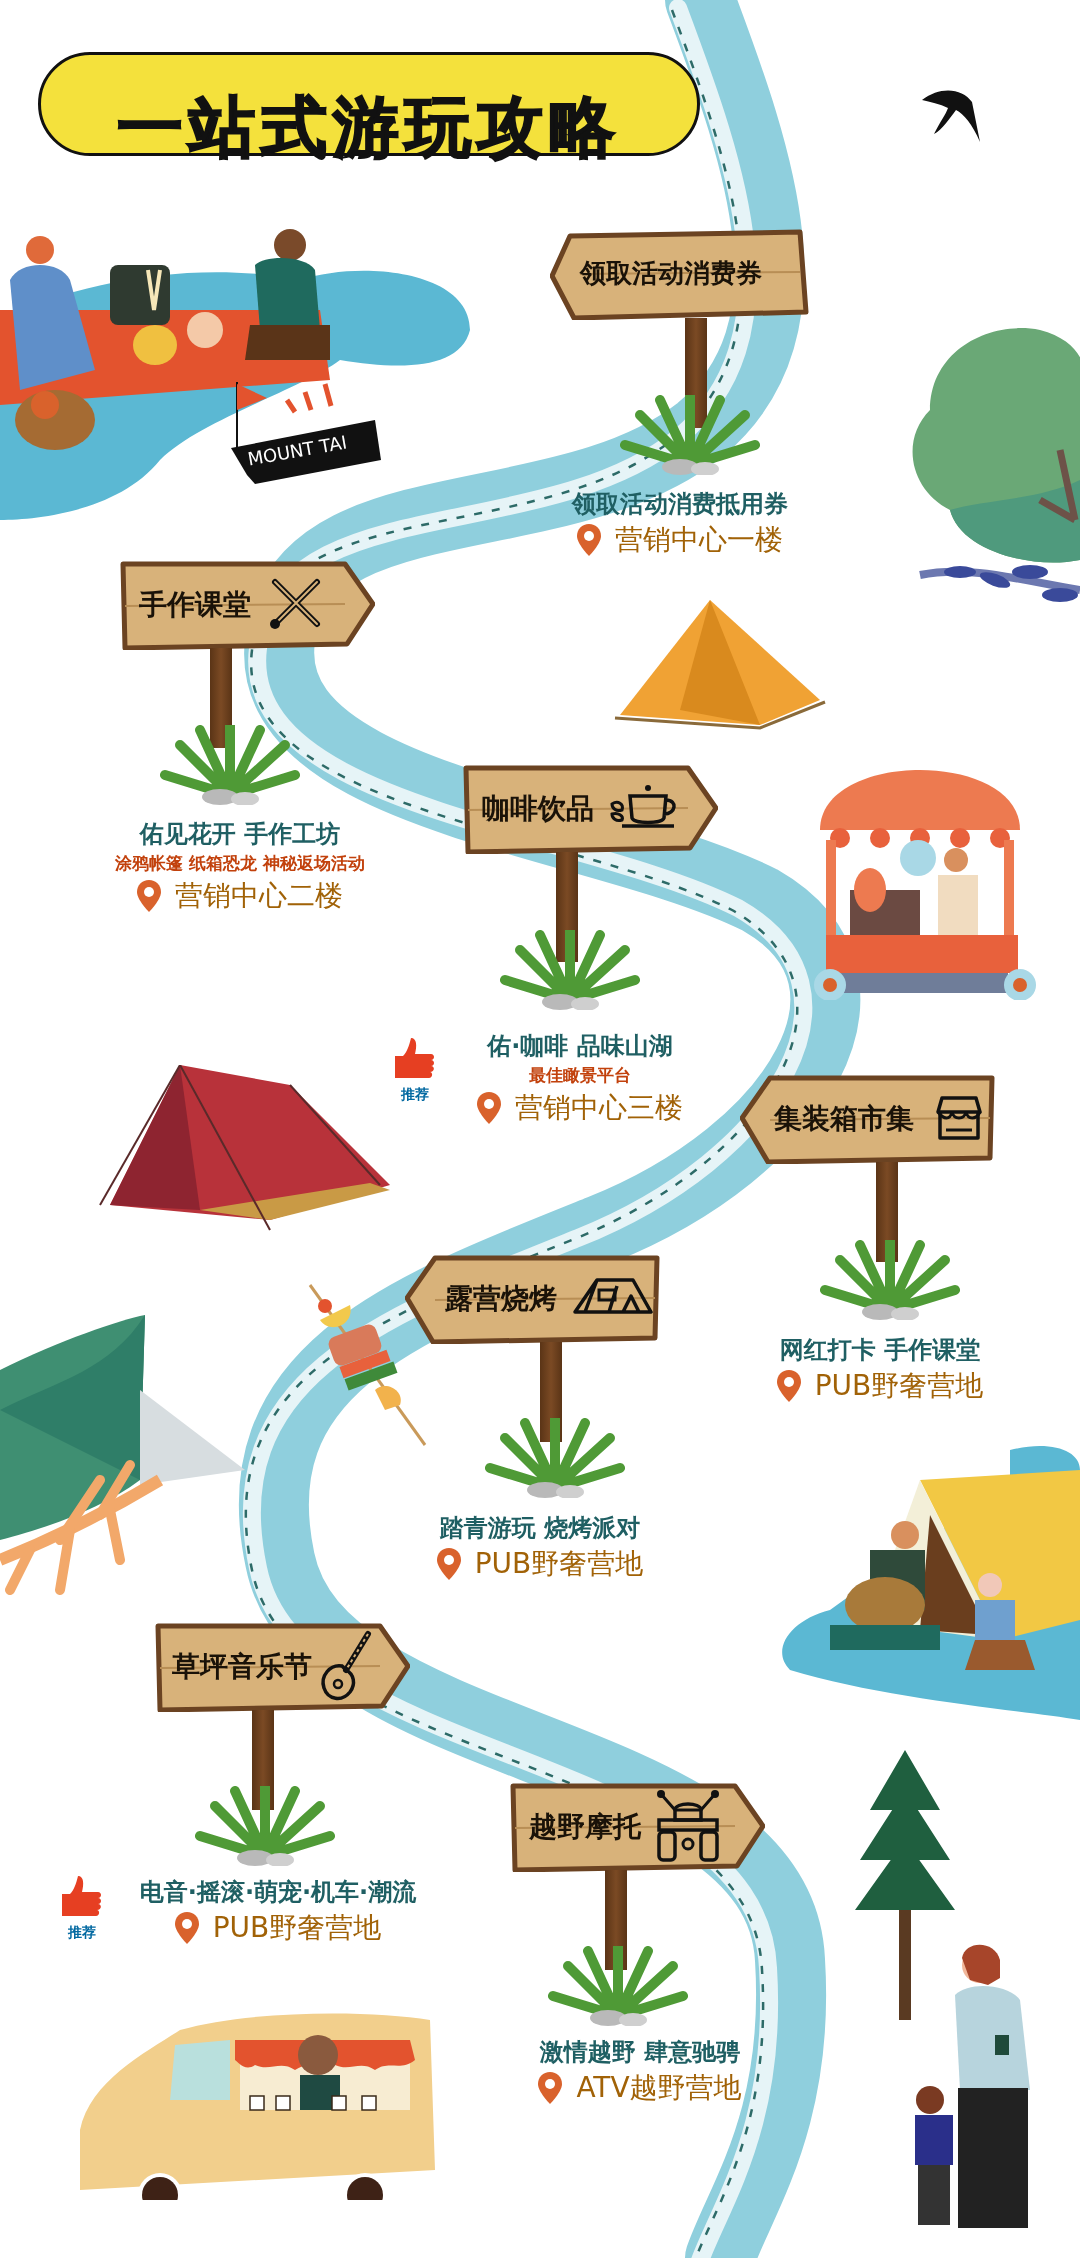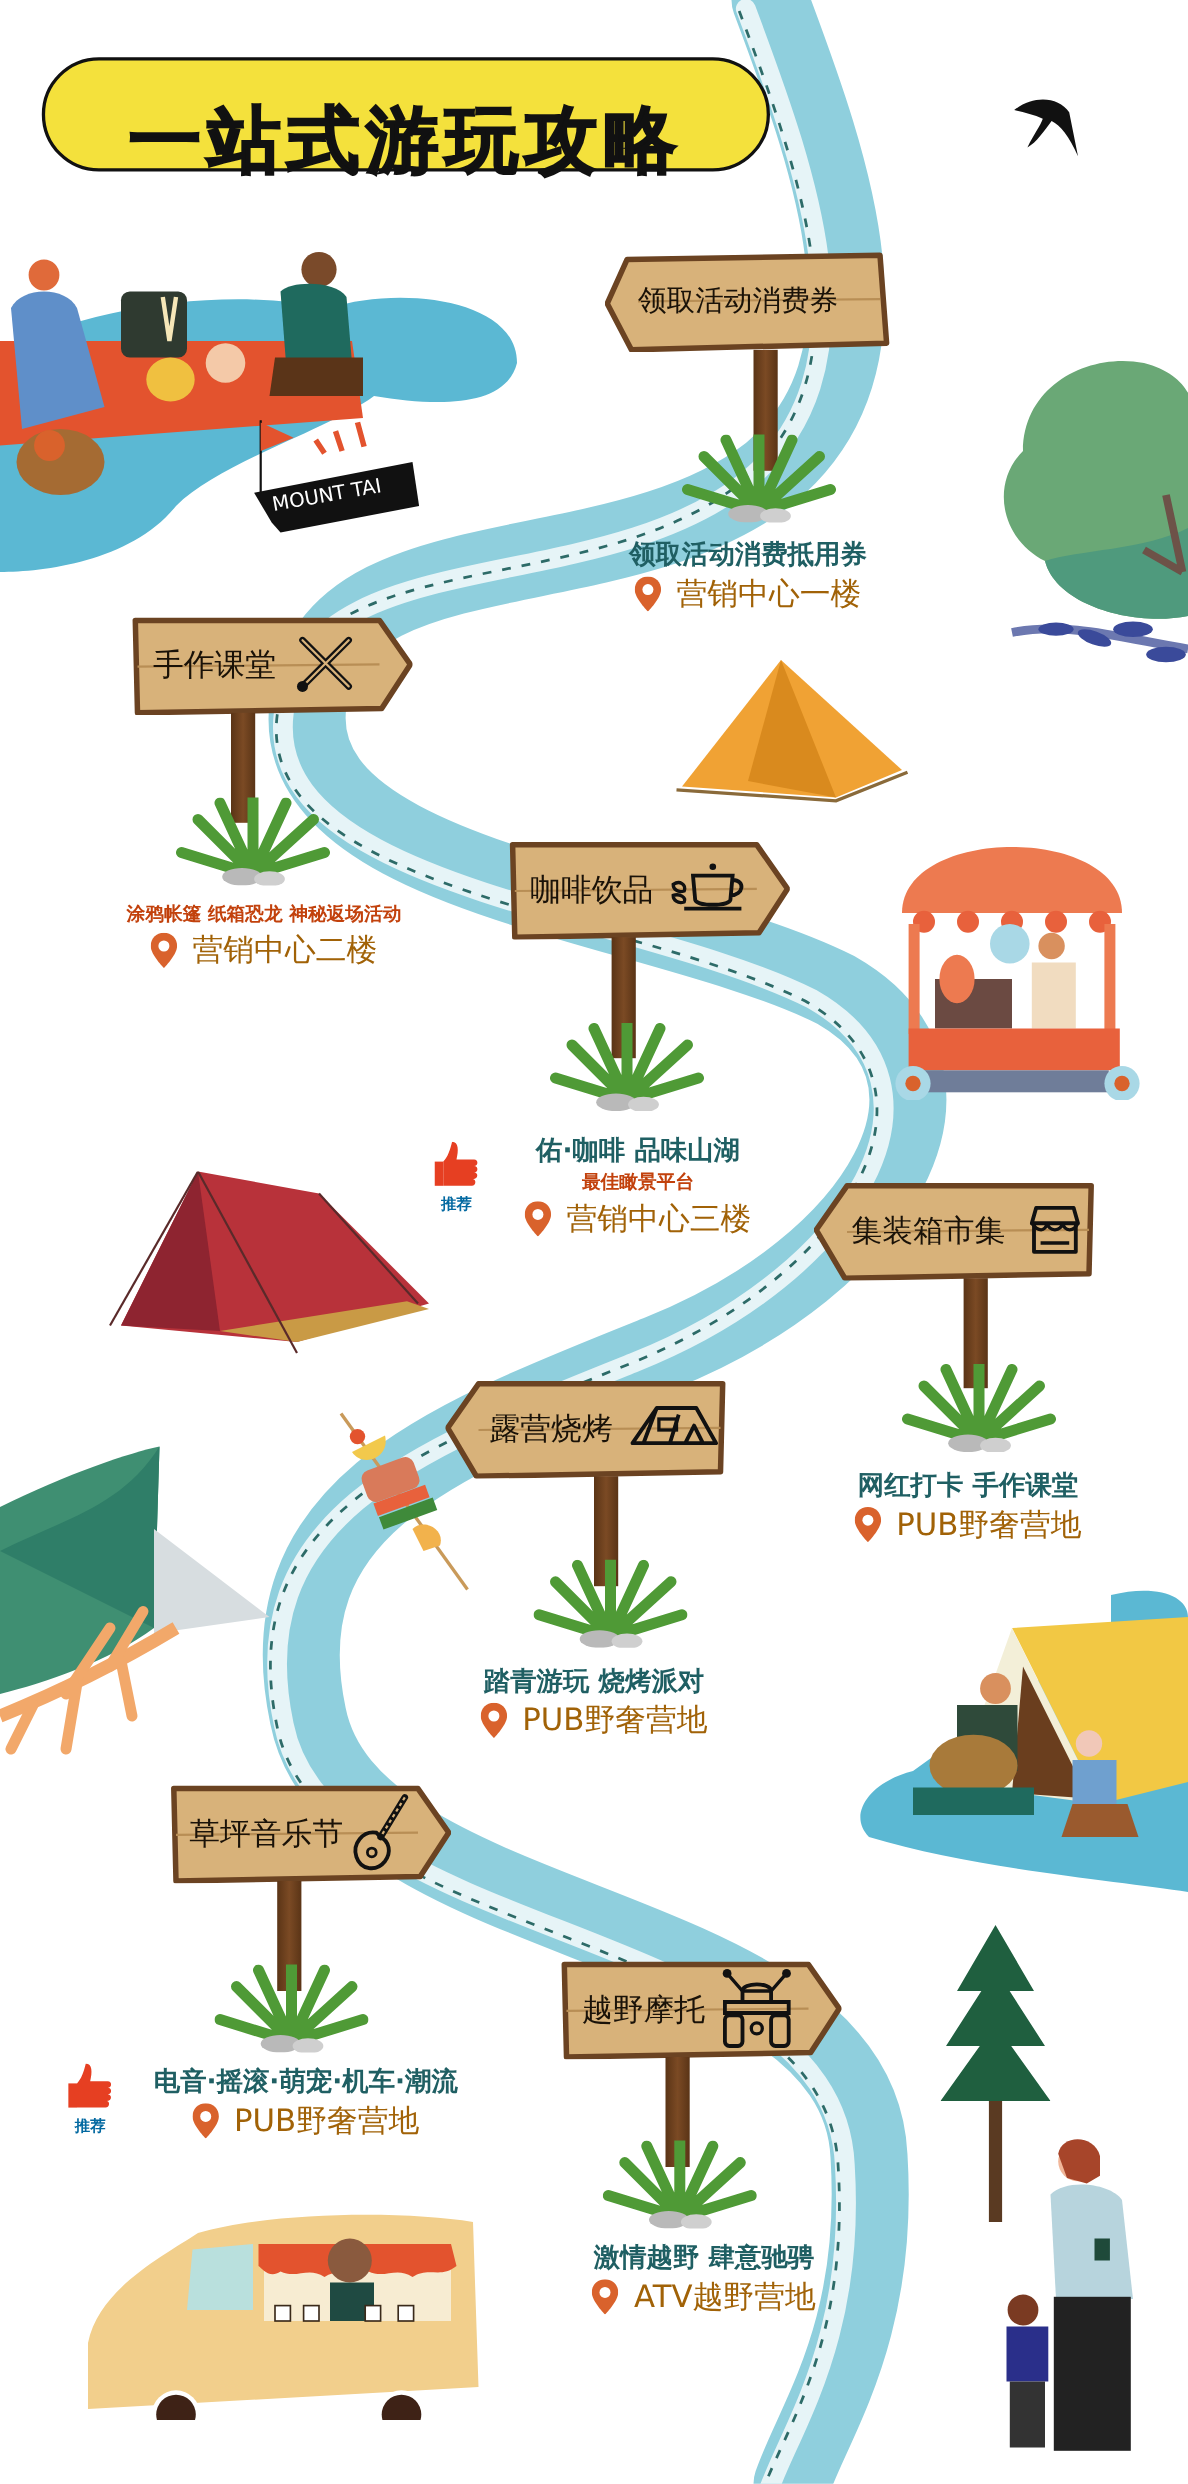--- a/index.html
+++ b/index.html
@@ -3,21 +3,21 @@
 <meta charset="utf-8">
 <style>
   html, body { margin:0; padding:0; }
   body { width:1080px; height:2258px; position:relative; overflow:hidden; background:#ffffff; font-family:"DejaVu Sans","Liberation Sans",sans-serif; }
   .abs { position:absolute; }
   .river { position:absolute; left:0; top:0; width:1080px; height:2258px; }
   .title-pill { position:absolute; left:38px; top:52px; width:662px; height:104px; background:#f4e13c; border:3px solid #111; border-radius:52px; display:flex; align-items:center; justify-content:center; box-sizing:border-box; }
   .title-text { font-family:"DejaVu Sans",sans-serif; font-weight:900; font-size:66px; color:#111; letter-spacing:6px;margin-top:48px; -webkit-text-stroke:2px #111; }
   .sign { position:absolute; }
   .sign svg { position:absolute; left:0; top:0; }
-  .sign-label { position:absolute; font-weight:normal; font-size:28px; color:#1a1208; white-space:nowrap; }
+  .sign-label { position:absolute; font-weight:bold; font-size:28px; color:#1a1208; white-space:nowrap; }
   .sign-icon { position:absolute; }
   .post { position:absolute; width:22px; background:linear-gradient(90deg,#5a3416,#7b4a24,#5a3416); }
   .grass { position:absolute; }
   .info { position:absolute; text-align:center; white-space:nowrap; }
   .info .line1 { font-weight:bold; font-size:24px; color:#1f5f63; line-height:32px; }
   .info .line2 { font-weight:bold; font-size:17px; color:#c2410c; line-height:26px; }
   .info .loc { font-size:28px; color:#a16207; line-height:40px; display:inline-flex; align-items:center; gap:14px; }
   .pin { display:inline-block; width:24px; height:32px; }
   .recommend { position:absolute; text-align:center; }
   .recommend .rec-label { font-weight:bold; font-size:14px; color:#0369a1; display:block; }
@@ -223,20 +223,21 @@
       <circle cx="8" cy="48" r="5" fill="#111"></circle>
     </svg>
 </div>
 <div class="post" style="left:210px;top:648px;height:100px"></div>
 <svg class="grass" style="left:160px;top:725px" width="140" height="80" viewBox="0 0 140 80">
     <path d="M70,70 L20,20 M70,70 L40,5 M70,70 L70,0 M70,70 L100,5 M70,70 L125,20 M70,70 L5,50 M70,70 L135,50" stroke="#4f9a36" stroke-width="10" stroke-linecap="round"></path>
     <ellipse cx="60" cy="72" rx="18" ry="8" fill="#b9b9b9"></ellipse>
     <ellipse cx="85" cy="74" rx="14" ry="7" fill="#cfcfcf"></ellipse>
   </svg>
 <div class="info" style="left:80px;top:818px;width:320px">
+  <div class="line1">佑见花开 手作工坊</div>
   <div class="line2">涂鸦帐篷 纸箱恐龙 神秘返场活动</div>
   <div class="loc">
     <svg class="pin" viewBox="0 0 24 32">
         <path d="M12,0 C5,0 0,5 0,12 C0,20 12,32 12,32 C12,32 24,20 24,12 C24,5 19,0 12,0 Z" fill="#d9622c"></path>
         <circle cx="12" cy="12" r="5" fill="#fff"></circle>
       </svg>
     <span>营销中心二楼</span>
   </div>
 </div>
 

